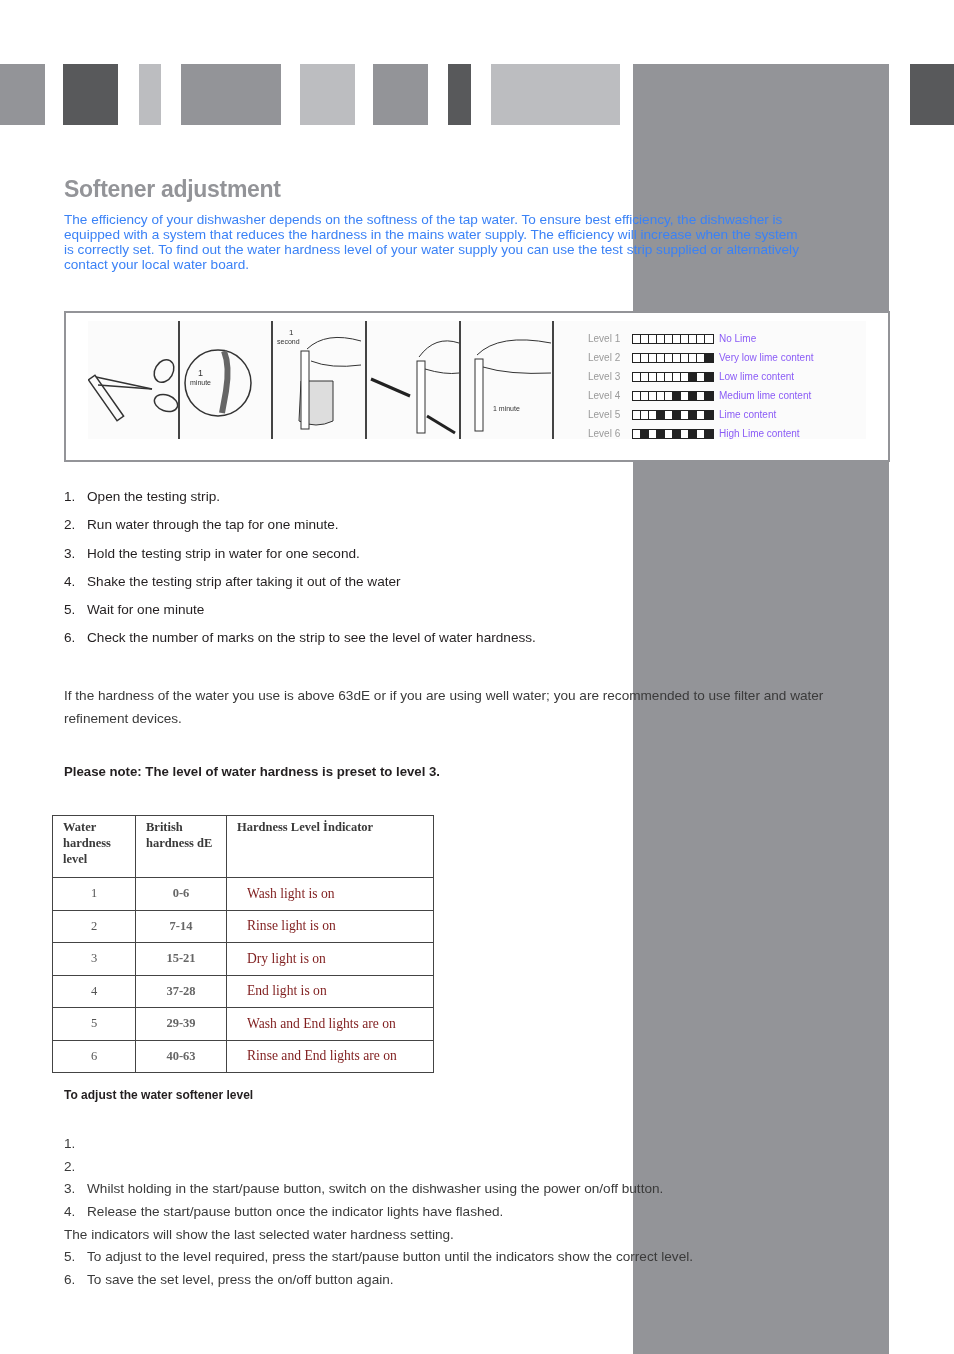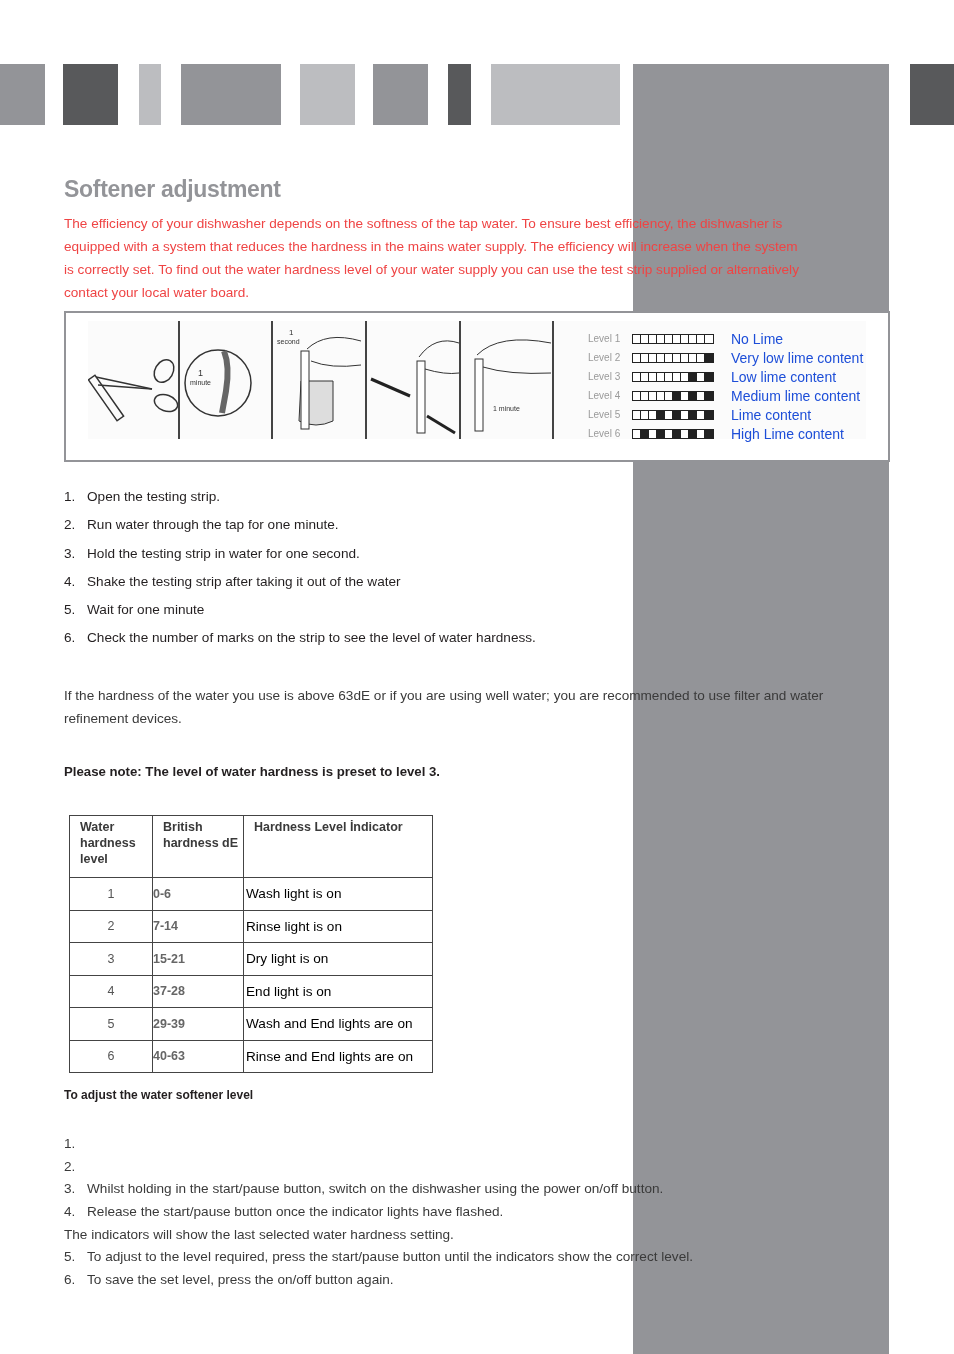--- a/index.html
+++ b/index.html
@@ -4,47 +4,47 @@
 <style>
   html, body { margin:0; padding:0; }
   body { width:954px; height:1354px; position:relative; background:#ffffff; overflow:hidden;
          font-family:"Liberation Sans", sans-serif; color:#231f20; }
   .blk { position:absolute; }
   .c-mid { background:#939498; }
   .c-dark { background:#58595b; }
   .c-light { background:#bcbdc0; }
   #sidebar { position:absolute; left:633px; top:64px; width:256px; height:1290px; background:#939498; }
   #title { position:absolute; left:64px; top:176px; font-size:23px; font-weight:bold; color:#939498; letter-spacing:-0.3px; }
-  .para { position:absolute; left:64px; font-size:13.6px; line-height:23px; color:#ef4444; }
+  .para { position:absolute; left:64px; font-size:13.6px; line-height:15px; color:#3b82f6; }
   #intro { top:212px; width:745px; }
   #strip-box { position:absolute; left:64px; top:311px; width:822px; height:147px; border:2px solid #939498; background:#ffffff; }
   #strip-inner { position:absolute; left:22px; top:8px; width:778px; height:118px; background:#fbfbfb; }
   .panel { position:absolute; top:0; height:118px; border-right:2px solid #444; }
   .panel svg { position:absolute; left:0; top:0; }
   #levels { position:absolute; left:500px; top:8px; }
   .lvl-row { height:19px; display:flex; align-items:center; }
   .lvl-name { width:44px; font-size:10px; color:#9a9a9a; }
   .lvl-bar { display:flex; border:1px solid #222; height:8px; margin-right:5px; }
   .cell { width:8px; height:8px; border-right:1px solid #222; box-sizing:border-box; background:#fff; }
   .cell.f { background:#222; }
   .cell:last-child { border-right:none; }
-  .lvl-label { font-size:14px; color:#1d4ed8;margin-left:12px; }
+  .lvl-label { font-size:10px; color:#8b5cf6; }
   ol.steps { position:absolute; left:64px; margin:0; padding:0; list-style:none; font-size:13.6px; color:#231f20; }
   ol.steps li { display:flex; }
   ol.steps .n { width:23px; }
   #steps1 { top:489px; }
   #steps1 li { height:28.3px; }
   #note-hard { top:684px; width:760px; line-height:23px; color:#3a3a3a; }
   #preset { position:absolute; left:64px; top:764px; font-size:13.2px; font-weight:bold; }
-  #tbl { position:absolute; left:69px; top:815px; border-collapse:collapse; font-size:12.5px; }
+  #tbl { position:absolute; left:52px; top:815px; border-collapse:collapse; font-size:12.5px;font-family:Liberation Serif, serif; }
   #tbl td { border:1.5px solid #444; padding:0; vertical-align:middle; }
   #tbl .h { font-weight:bold; color:#3a3a3a; vertical-align:top; padding:3px 0 0 10px; line-height:16px; font-size:12.5px; }
   #tbl .lv { text-align:center; color:#555; width:82px; }
-  #tbl .dE { color:#666; font-weight:bold; width:90px; }
-  #tbl .ind { padding-left:2px; width:186px; font-size:13.6px; color:#000000; }
+  #tbl .dE { text-align:center; color:#666; font-weight:bold; width:90px; }
+  #tbl .ind { padding-left:20px; width:186px; font-size:13.6px; color:#7f1d1d; }
   #tbl tr.r { height:32.5px; }
   #adj-title { position:absolute; left:64px; top:1088px; font-size:12px; font-weight:bold; }
   #steps2 { top:1133px; color:#3a3a3a; }
   #steps2 li { height:22.7px; line-height:22.7px; }
 </style>
 </head>
 <body>
 
 <div>
   <div class="blk c-mid" style="left:0;top:64px;width:45px;height:61px;"></div>

